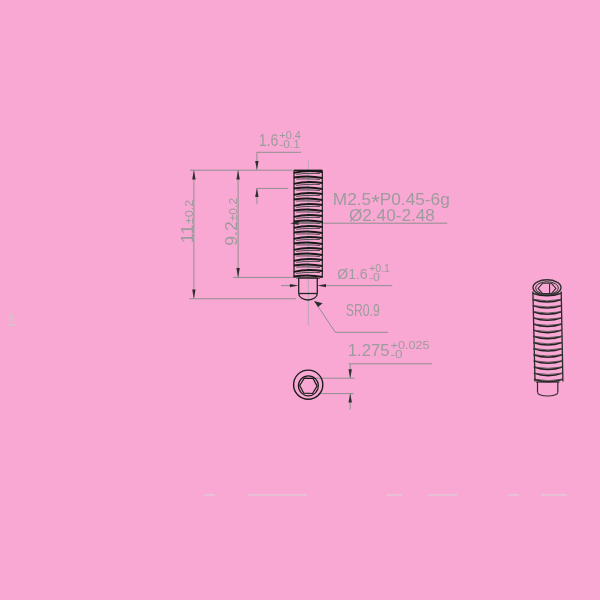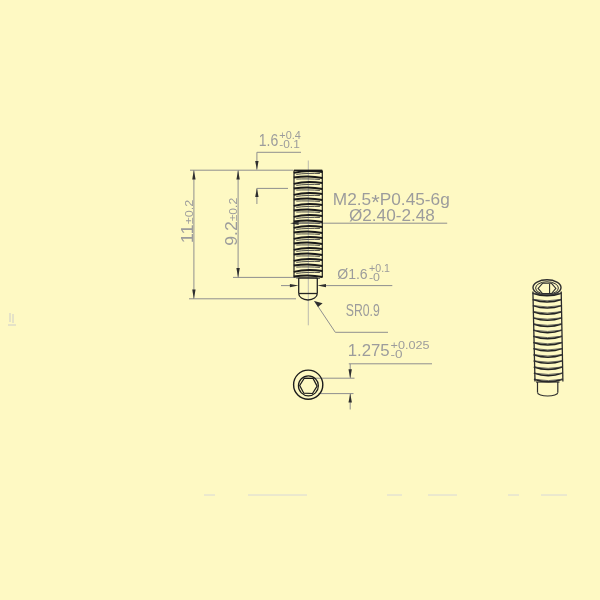--- a/index.html
+++ b/index.html
@@ -1,16 +1,16 @@
 <!DOCTYPE html>
 <html><head>
 <meta charset="utf-8">
 <style>
   html,body{margin:0;padding:0;background:#ffffff;}
-  #stage{position:relative;width:600px;height:600px;background:#fef9c3;overflow:hidden;}
+  #stage{position:relative;width:600px;height:600px;background:#f9a8d4;overflow:hidden;}
   svg{position:absolute;left:0;top:0;filter:blur(0.35px);}
   text{font-family:"Liberation Sans", sans-serif;fill:#9c9c9c;}
 </style>
 </head>
 <body>
 <div id="stage">
 <svg width="600" height="600" viewBox="0 0 600 600">
   <g id="dims" stroke="#8f8f8f" stroke-width="1" fill="none">
 
     <line x1="190" y1="170.2" x2="293.5" y2="170.2"></line>

